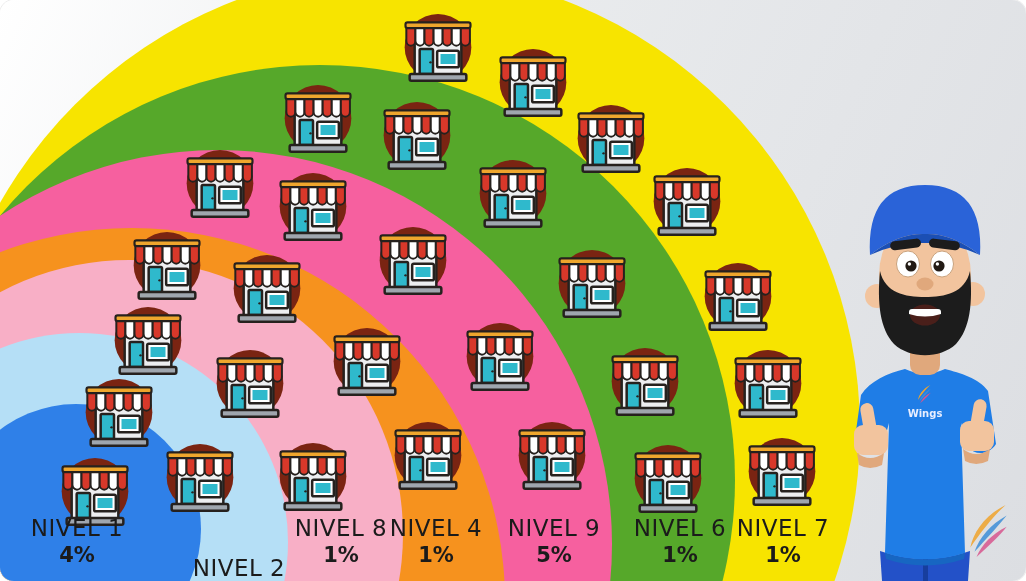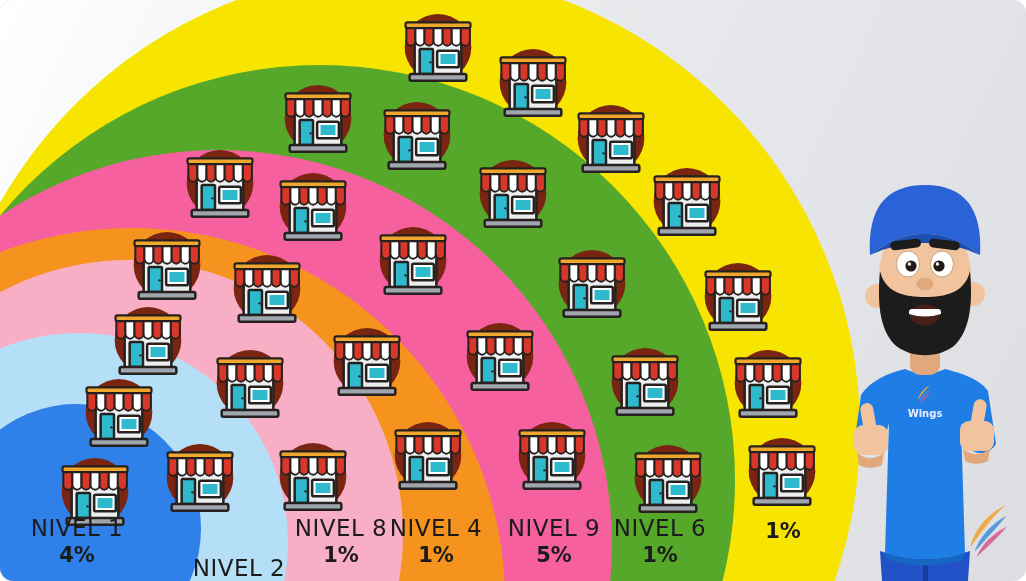--- a/index.html
+++ b/index.html
@@ -219,25 +219,26 @@
         <span class="lv-pct">1%</span>
       </div>
       <div class="level-label" style="left: 436px;">
         <span class="lv-name">NIVEL 4</span>
         <span class="lv-pct">1%</span>
       </div>
       <div class="level-label" style="left: 554px;">
         <span class="lv-name">NIVEL 9</span>
         <span class="lv-pct">5%</span>
       </div>
-      <div class="level-label" style="left: 660px;">
+      <div class="level-label" style="left: 680px;">
         <span class="lv-name">NIVEL 6</span>
         <span class="lv-pct">1%</span>
       </div>
       <div class="level-label" style="left: 783px;">
+        <span class="lv-name">NIVEL 7</span>
         <span class="lv-pct">1%</span>
       </div>
     </div>
 
   <svg class="mascot" viewBox="0 0 230 418">
 
     <g>
       <path d="M80,388 Q125,404 170,388 L168,418 L82,418 Z" style="fill:var(--char-pants)"></path>
       <path d="M123,396 L123,418 L128,418 L128,396 Z" fill="#17railway" style="fill:#173E9E"></path>
     </g>

